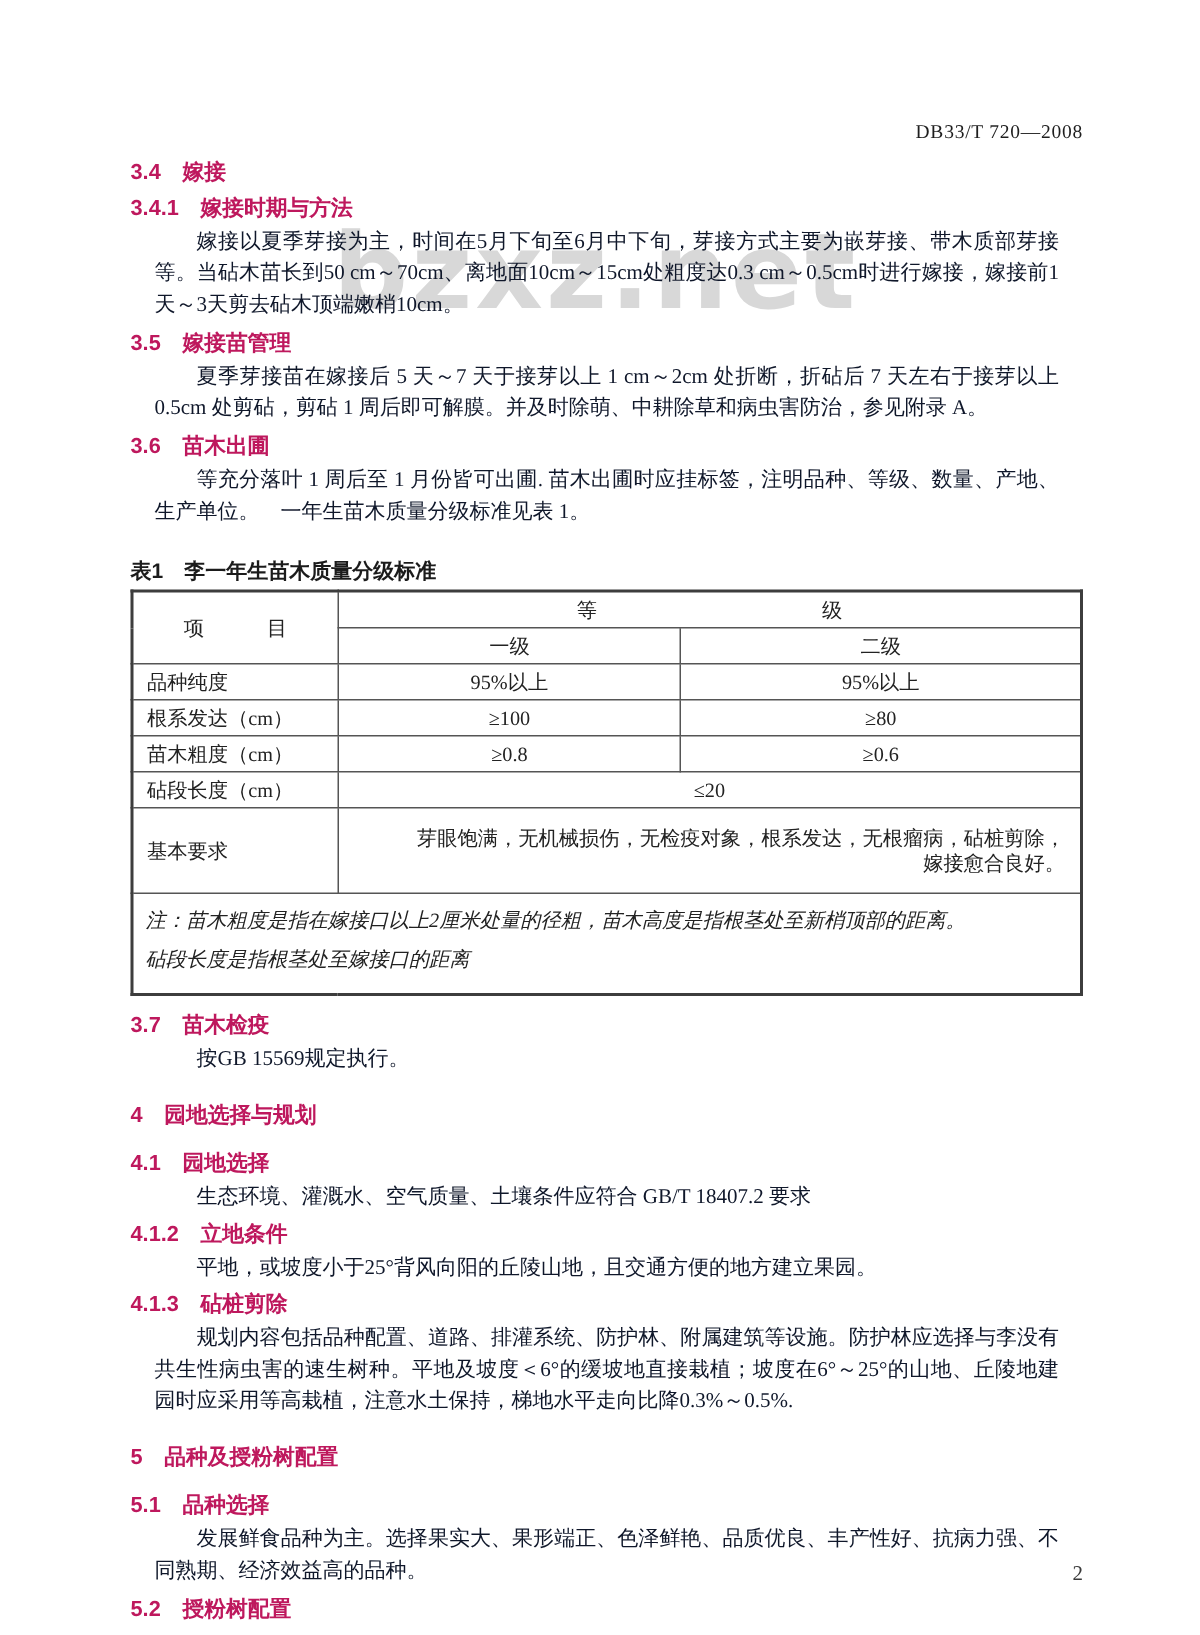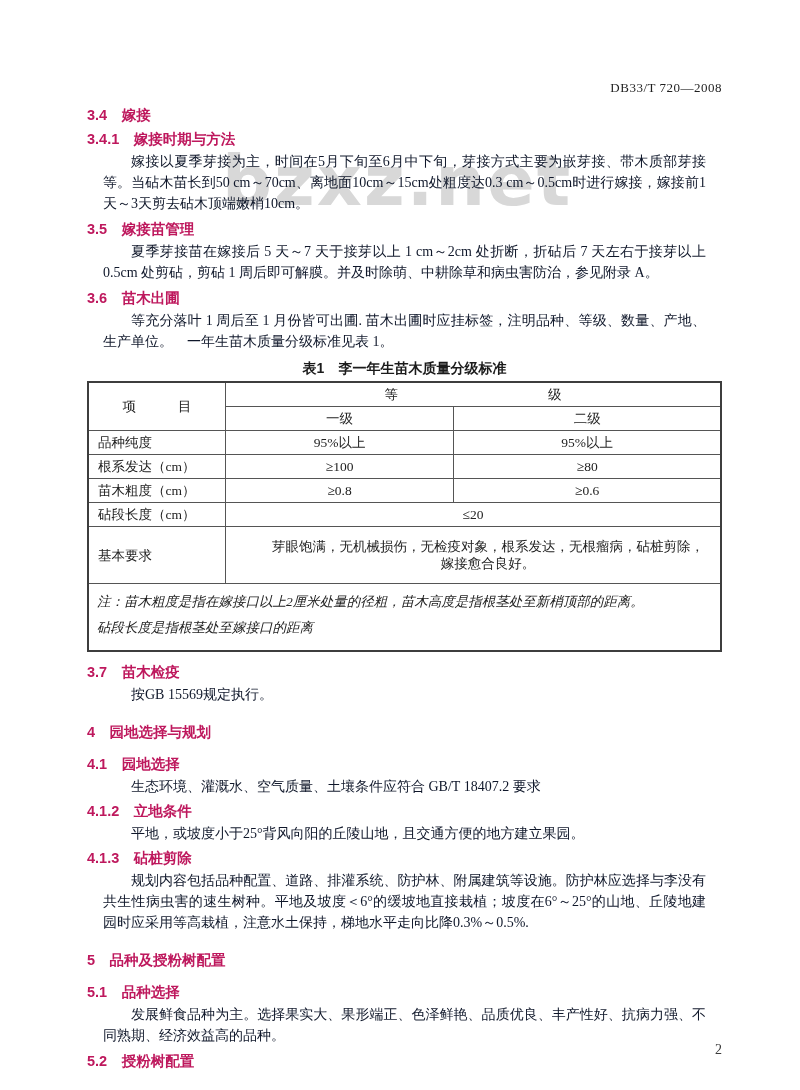--- a/index.html
+++ b/index.html
@@ -27,32 +27,32 @@
   .h1 { margin:16px 0 10px; }
   .h2 { margin:4px 0 1px; }
   .h3 { margin:2px 0 1px; }
   p.body {
     font-size:14px; line-height:21px; margin:0 16px 3px; text-indent:2em;
     text-align:justify; color:#0f172a;
   }
   .tbl-title {
     font-family:"Liberation Sans","DejaVu Sans",sans-serif;
     font-weight:bold; font-size:14px; line-height:20px;
-    text-align:center; margin:6px 0 3px; color:#1b1b1b;
+    margin:18px 0 3px; color:#1b1b1b;
   }
   table.grading {
     width:100%; border-collapse:collapse; border:2px solid #3d3d3d;
     font-size:13.5px; color:#222222; table-layout:fixed;
   }
   table.grading td {
     border:1px solid #555555; padding:3px 6px; text-align:center;
     line-height:17px; height:17px; overflow:hidden;
   }
   table.grading td.label { text-align:left; padding-left:9px; }
-  table.grading td.req-cell { text-align:center; padding:11px 10px 11px 40px; }
+  table.grading td.req-cell { text-align:right; padding:11px 10px 11px 40px; }
   table.grading td.note-cell { text-align:left; padding:6px 8px; line-height:20px; height:auto; }
   .spread { display:flex; justify-content:center; }
   .spread.item-gap { gap:42px; }
   .spread.grade-gap { gap:150px; }
   .note-line { margin:2px 0 6px;font-style:italic; }
   .page-number {
     position:absolute; right:78px; bottom:32px; font-size:14px; color:#3a3a3a;
     z-index:1;
   }
 </style>

